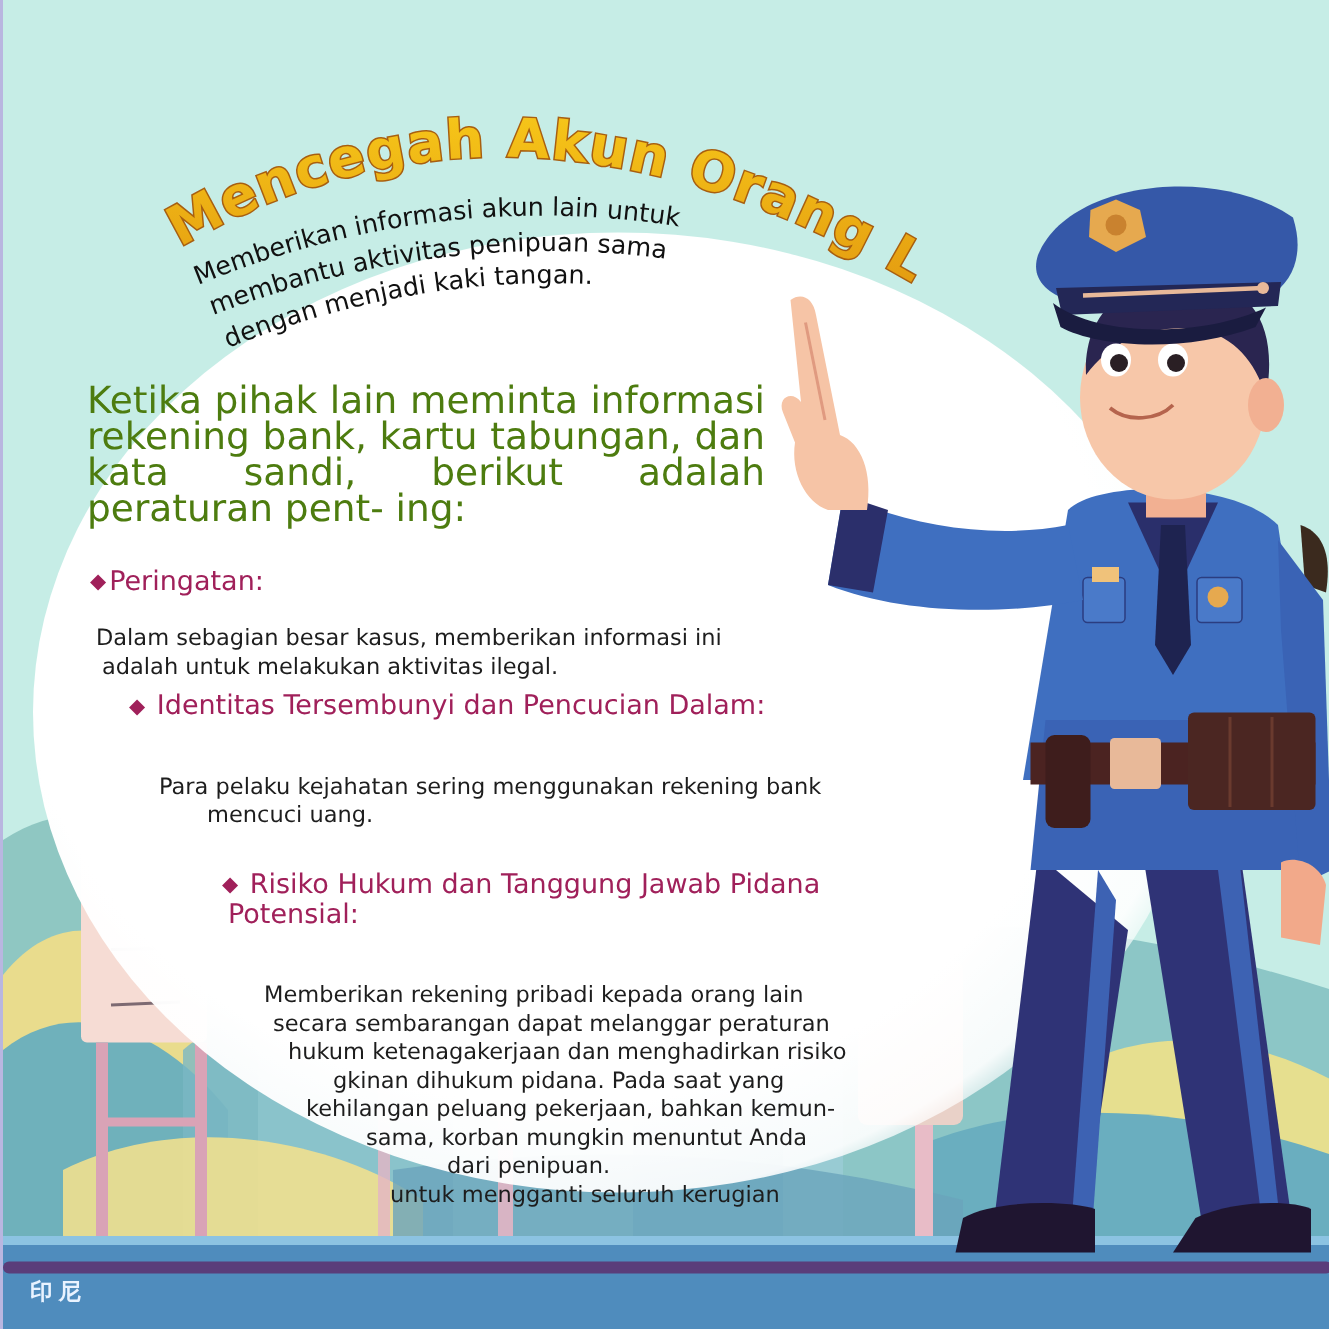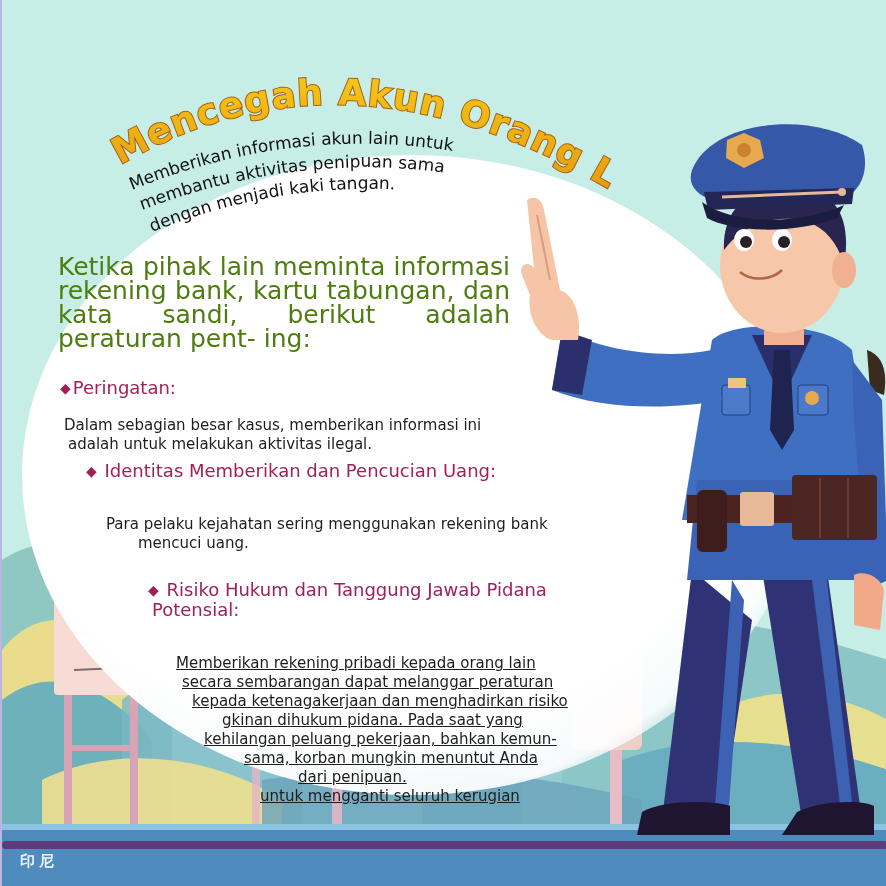--- a/index.html
+++ b/index.html
@@ -167,34 +167,34 @@
 
   <div class="heading" style="left:58px;top:377px;">
     <span class="bullet">◆</span><span>Peringatan:</span>
   </div>
   <div class="body-text" style="left:62px;top:404px;">
     <span>Dalam sebagian besar kasus, memberikan informasi ini</span>
     <span style="padding-left:4px">adalah untuk melakukan aktivitas ilegal.</span>
   </div>
 
   <div class="heading" style="left:84px;top:460px;">
-    <span class="bullet">◆</span>&nbsp;<span>Identitas Memberikan dan Pencucian Uang:</span>
+    <span class="bullet">◆</span>&nbsp;<span>Identitas Tersembunyi dan Pencucian Dalam:</span>
   </div>
   <div class="body-text" style="left:104px;top:503px;">
     <span>Para pelaku kejahatan sering menggunakan rekening bank</span>
     <span style="padding-left:32px">mencuci uang.</span>
   </div>
 
   <div class="heading" style="left:146px;top:580px;line-height:20px;">
     <span class="bullet">◆</span>&nbsp;<span>Risiko Hukum dan Tanggung Jawab Pidana</span><br>
     <span style="padding-left:4px">Potensial:</span>
   </div>
-  <div class="body-text" style="left:174px;top:642px;line-height:19px;text-decoration:underline;">
+  <div class="body-text" style="left:174px;top:642px;line-height:19px;">
     <span>Memberikan rekening pribadi kepada orang lain</span>
     <span style="padding-left:6px">secara sembarangan dapat melanggar peraturan</span>
-    <span style="padding-left:16px">kepada ketenagakerjaan dan menghadirkan risiko</span>
+    <span style="padding-left:16px">hukum ketenagakerjaan dan menghadirkan risiko</span>
     <span style="padding-left:46px">gkinan dihukum pidana. Pada saat yang</span>
     <span style="padding-left:28px">kehilangan peluang pekerjaan, bahkan kemun-</span>
     <span style="padding-left:68px">sama, korban mungkin menuntut Anda</span>
     <span style="padding-left:122px">dari penipuan.</span>
     <span style="padding-left:84px">untuk mengganti seluruh kerugian</span>
   </div>
 </div>
 
 </body></html>

